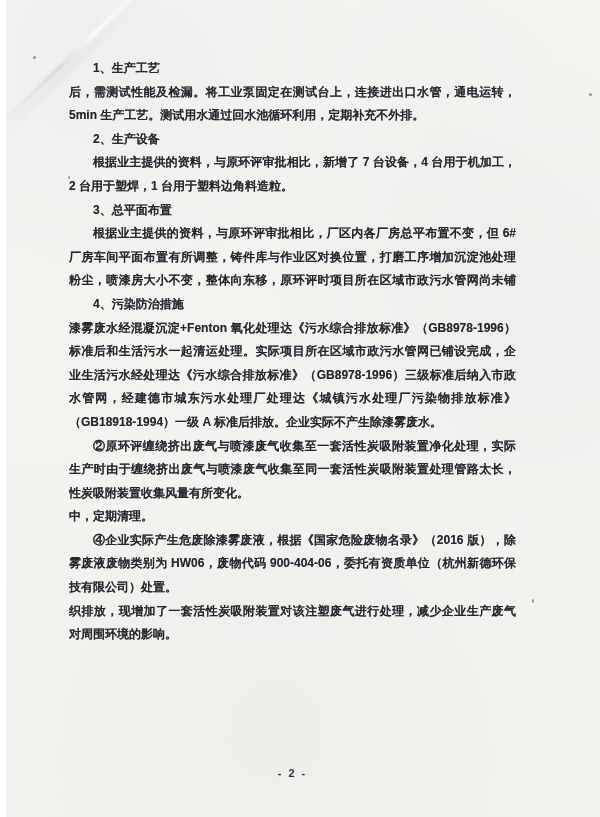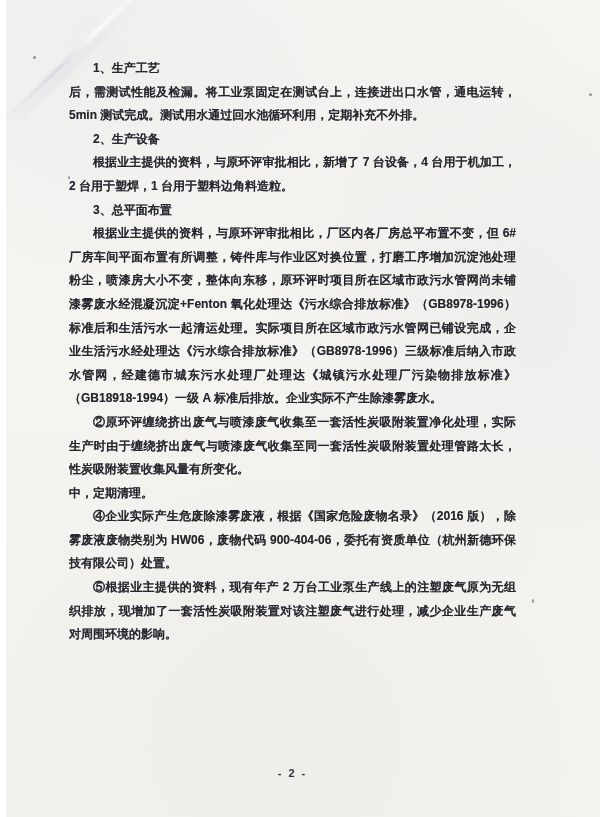--- a/index.html
+++ b/index.html
@@ -84,39 +84,39 @@
   <div class="crease2"></div>
 
   <div class="speck" style="left:27px; top:56px; width:3px; height:3px;"></div>
   <div class="speck" style="left:62px; top:176px; width:2px; height:3px;"></div>
   <div class="speck" style="left:583px; top:93px; width:3px; height:3px;"></div>
   <div class="speck" style="left:526px; top:599px; width:2px; height:4px;"></div>
 
   <div class="content">
     <div class="line ind">1、生产工艺</div>
     <div class="line f">后，需测试性能及检漏。将工业泵固定在测试台上，连接进出口水管，通电运转，</div>
-    <div class="line">5min 测试完成。测试用水通过回水池循环利用，定期补充不外排。</div>
+    <div class="line">5min 生产工艺。测试用水通过回水池循环利用，定期补充不外排。</div>
     <div class="line ind">2、生产设备</div>
     <div class="line ind f">根据业主提供的资料，与原环评审批相比，新增了 7 台设备，4 台用于机加工，</div>
     <div class="line">2 台用于塑焊，1 台用于塑料边角料造粒。</div>
     <div class="line ind">3、总平面布置</div>
     <div class="line ind f">根据业主提供的资料，与原环评审批相比，厂区内各厂房总平布置不变，但 6#</div>
     <div class="line f">厂房车间平面布置有所调整，铸件库与作业区对换位置，打磨工序增加沉淀池处理</div>
     <div class="line f">粉尘，喷漆房大小不变，整体向东移，原环评时项目所在区域市政污水管网尚未铺设。</div>
+    <div class="line ind">4、污染防治措施</div>
     <div class="line f">漆雾废水经混凝沉淀+Fenton 氧化处理达《污水综合排放标准》（GB8978-1996）一级</div>
     <div class="line f">标准后和生活污水一起清运处理。实际项目所在区域市政污水管网已铺设完成，企</div>
     <div class="line f">业生活污水经处理达《污水综合排放标准》（GB8978-1996）三级标准后纳入市政污</div>
     <div class="line f">水管网，经建德市城东污水处理厂处理达《城镇污水处理厂污染物排放标准》</div>
     <div class="line">（GB18918-1994）一级 A 标准后排放。企业实际不产生除漆雾废水。</div>
     <div class="line ind f">②原环评缠绕挤出废气与喷漆废气收集至一套活性炭吸附装置净化处理，实际</div>
     <div class="line f">生产时由于缠绕挤出废气与喷漆废气收集至同一套活性炭吸附装置处理管路太长，</div>
     <div class="line">性炭吸附装置收集风量有所变化。</div>
     <div class="line">中，定期清理。</div>
     <div class="line ind f">④企业实际产生危废除漆雾废液，根据《国家危险废物名录》（2016 版），除漆</div>
     <div class="line f">雾废液废物类别为 HW06，废物代码 900-404-06，委托有资质单位（杭州新德环保科</div>
     <div class="line">技有限公司）处置。</div>
-    <div class="line ind f">⑤根据业主提供的资料，现有年产 2 万台工业泵生产线上的注塑废气原为无组</div>
     <div class="line f">织排放，现增加了一套活性炭吸附装置对该注塑废气进行处理，减少企业生产废气</div>
     <div class="line">对周围环境的影响。</div>
   </div>
 
   <div class="pagenum">- 2 -</div>
 </div>
 
 </body></html>

